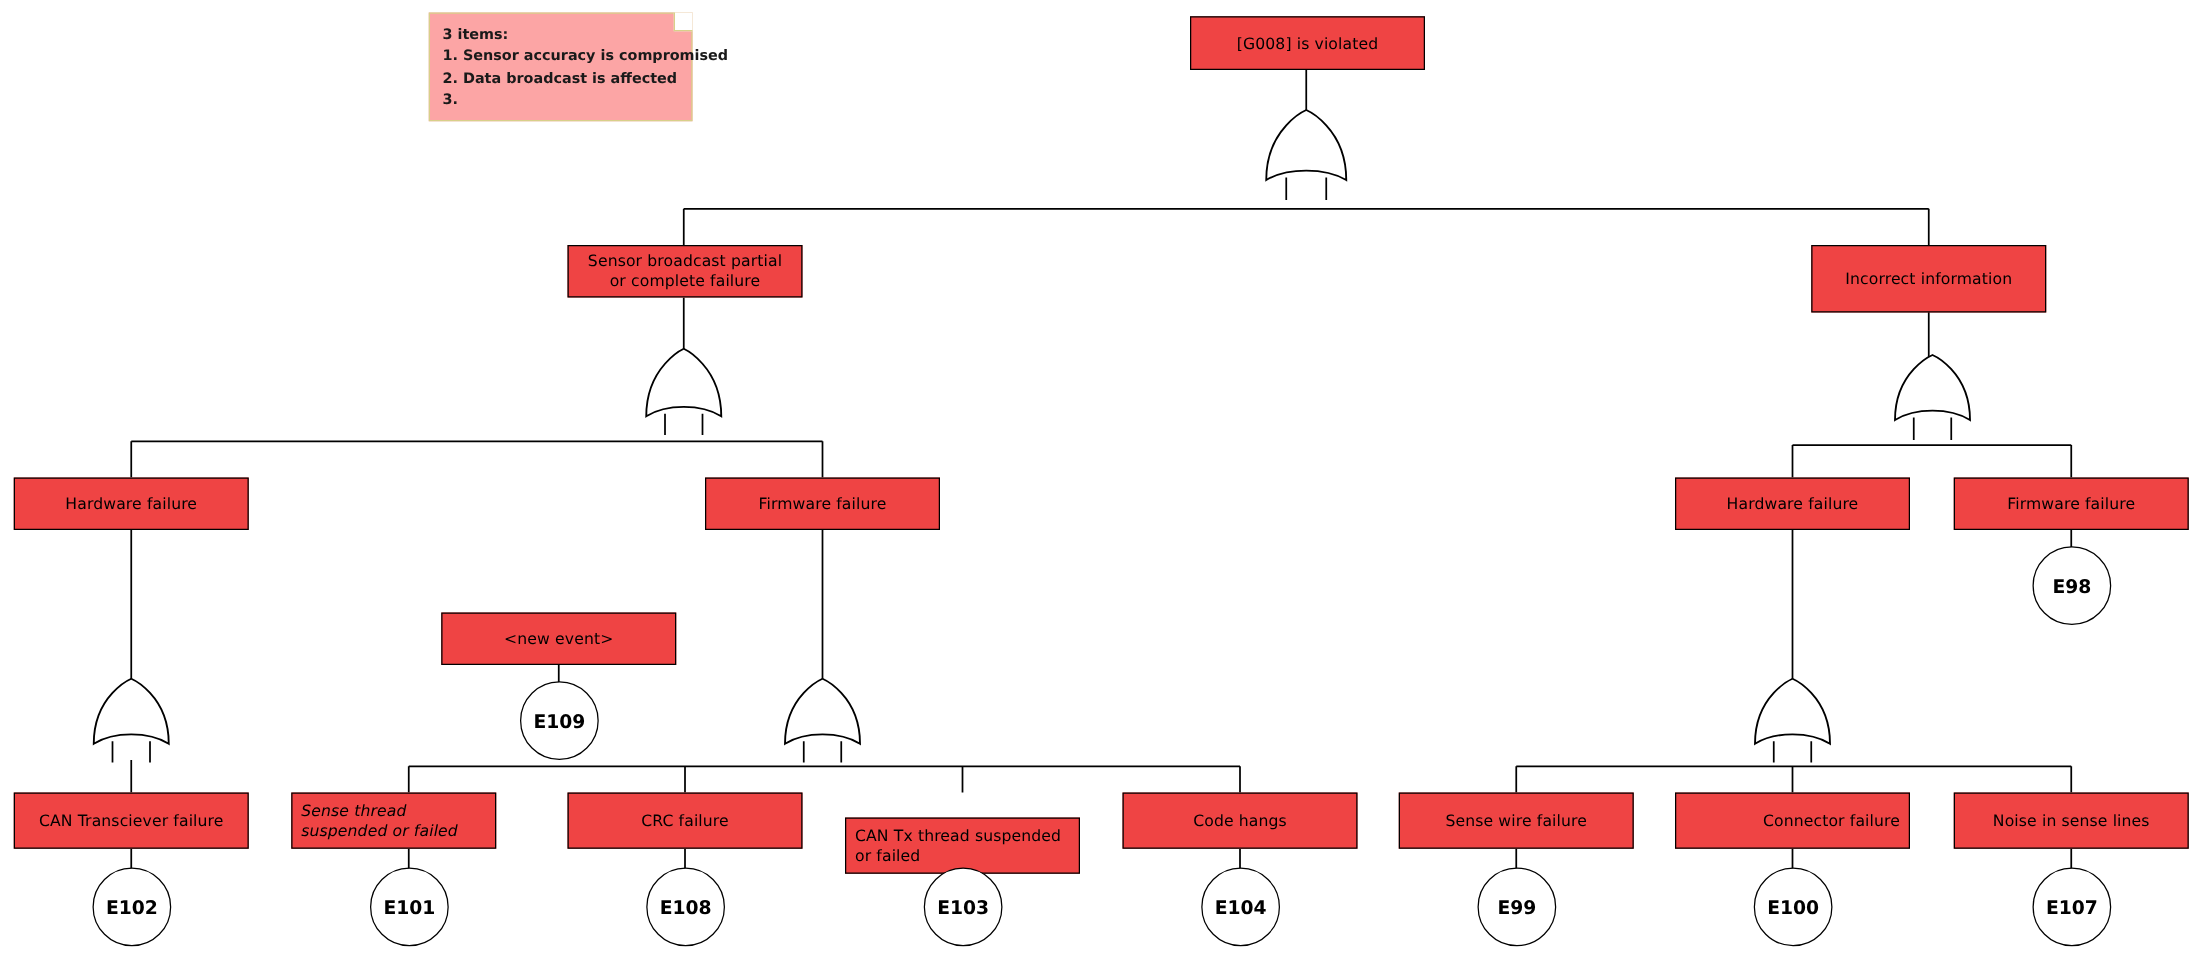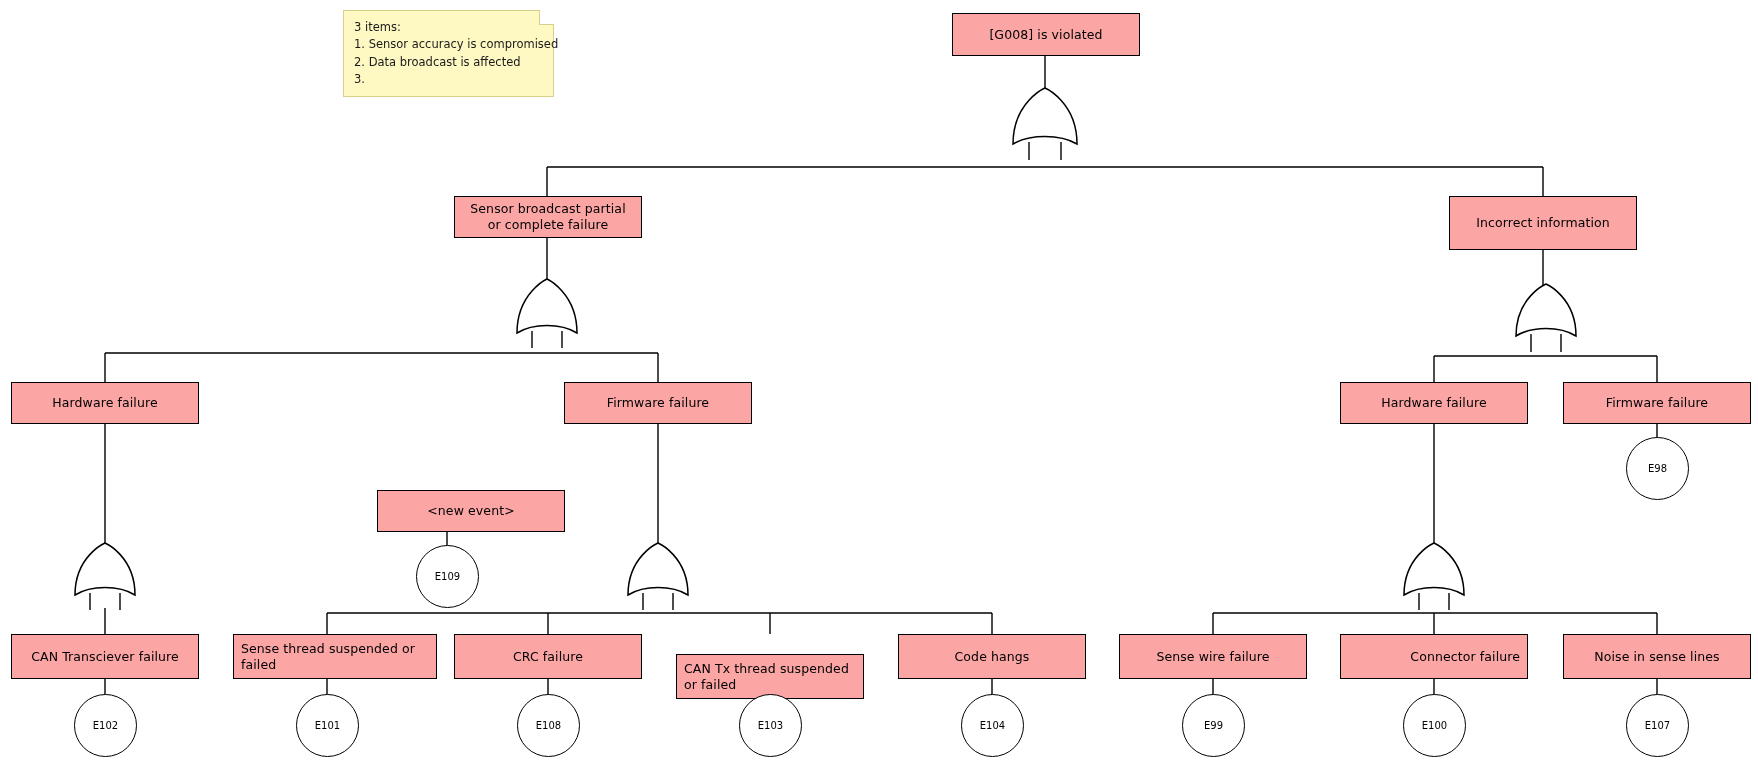--- a/index.html
+++ b/index.html
@@ -42,21 +42,21 @@
     stroke: #000000;
     stroke-width: 1.5;
     fill: #ffffff;
   }
 
   
   .node {
     position: absolute;
     box-sizing: border-box;
     border: 1.4px solid #000000;
-    background: #fca5a5;
+    background: #ef4444;
     display: flex;
     align-items: center;
     justify-content: center;
     text-align: center;
     font-size: 12.5px;
     line-height: 1.25;
     padding: 3px 7px;
     letter-spacing: 0.1px;
   }
   .node.left-align {
@@ -67,33 +67,34 @@
   
   .circle {
     position: absolute;
     box-sizing: border-box;
     border: 1.4px solid #000000;
     border-radius: 50%;
     background: #ffffff;
     display: flex;
     align-items: center;
     justify-content: center;
-    font-size: 10px;
+    font-size: 15px;
+    font-weight: bold;
   }
 
   
   .note {
     position: absolute;
     box-sizing: border-box;
-    background: #fef9c3;
+    background: #fca5a5;
     border: 1px solid #d8d08a;
     font-size: 11.5px;
     line-height: 1.5;
     padding: 8px 10px 6px 10px;
-    font-weight: normal;
+    font-weight: bold;
     color: #1a1a1a;
   }
   .note .fold {
     position: absolute;
     right: -1px;
     top: -1px;
     width: 14px;
     height: 14px;
     background: #ffffff;
     border-left: 1px solid #d8d08a;
@@ -205,29 +206,29 @@
   </div>
 
   <div class="node" style="left:1340px; top:382px; width:188px; height:42px;">
     <span>Hardware failure</span>
   </div>
 
   <div class="node" style="left:1563px; top:382px; width:188px; height:42px;">
     <span>Firmware failure</span>
   </div>
 
-  <div class="node" style="left:353px; top:490px; width:188px; height:42px;margin-left:24px;">
+  <div class="node" style="left:353px; top:490px; width:188px; height:42px;">
     <span>&lt;new event&gt;</span>
   </div>
 
   <div class="node" style="left:11px; top:634px; width:188px; height:45px;">
     <span>CAN Transciever failure</span>
   </div>
 
-  <div class="node left-align" style="left:233px; top:634px; width:204px; height:45px;">
+  <div class="node left-align" style="left:233px; top:634px; width:164px; height:45px;font-style:italic;">
     <span>Sense thread suspended or failed</span>
   </div>
 
   <div class="node" style="left:454px; top:634px; width:188px; height:45px;">
     <span>CRC failure</span>
   </div>
 
   <div class="node left-align" style="left:676px; top:634px; width:188px; height:45px;margin-top:20px;">
     <span>CAN Tx thread suspended or failed</span>
   </div>

